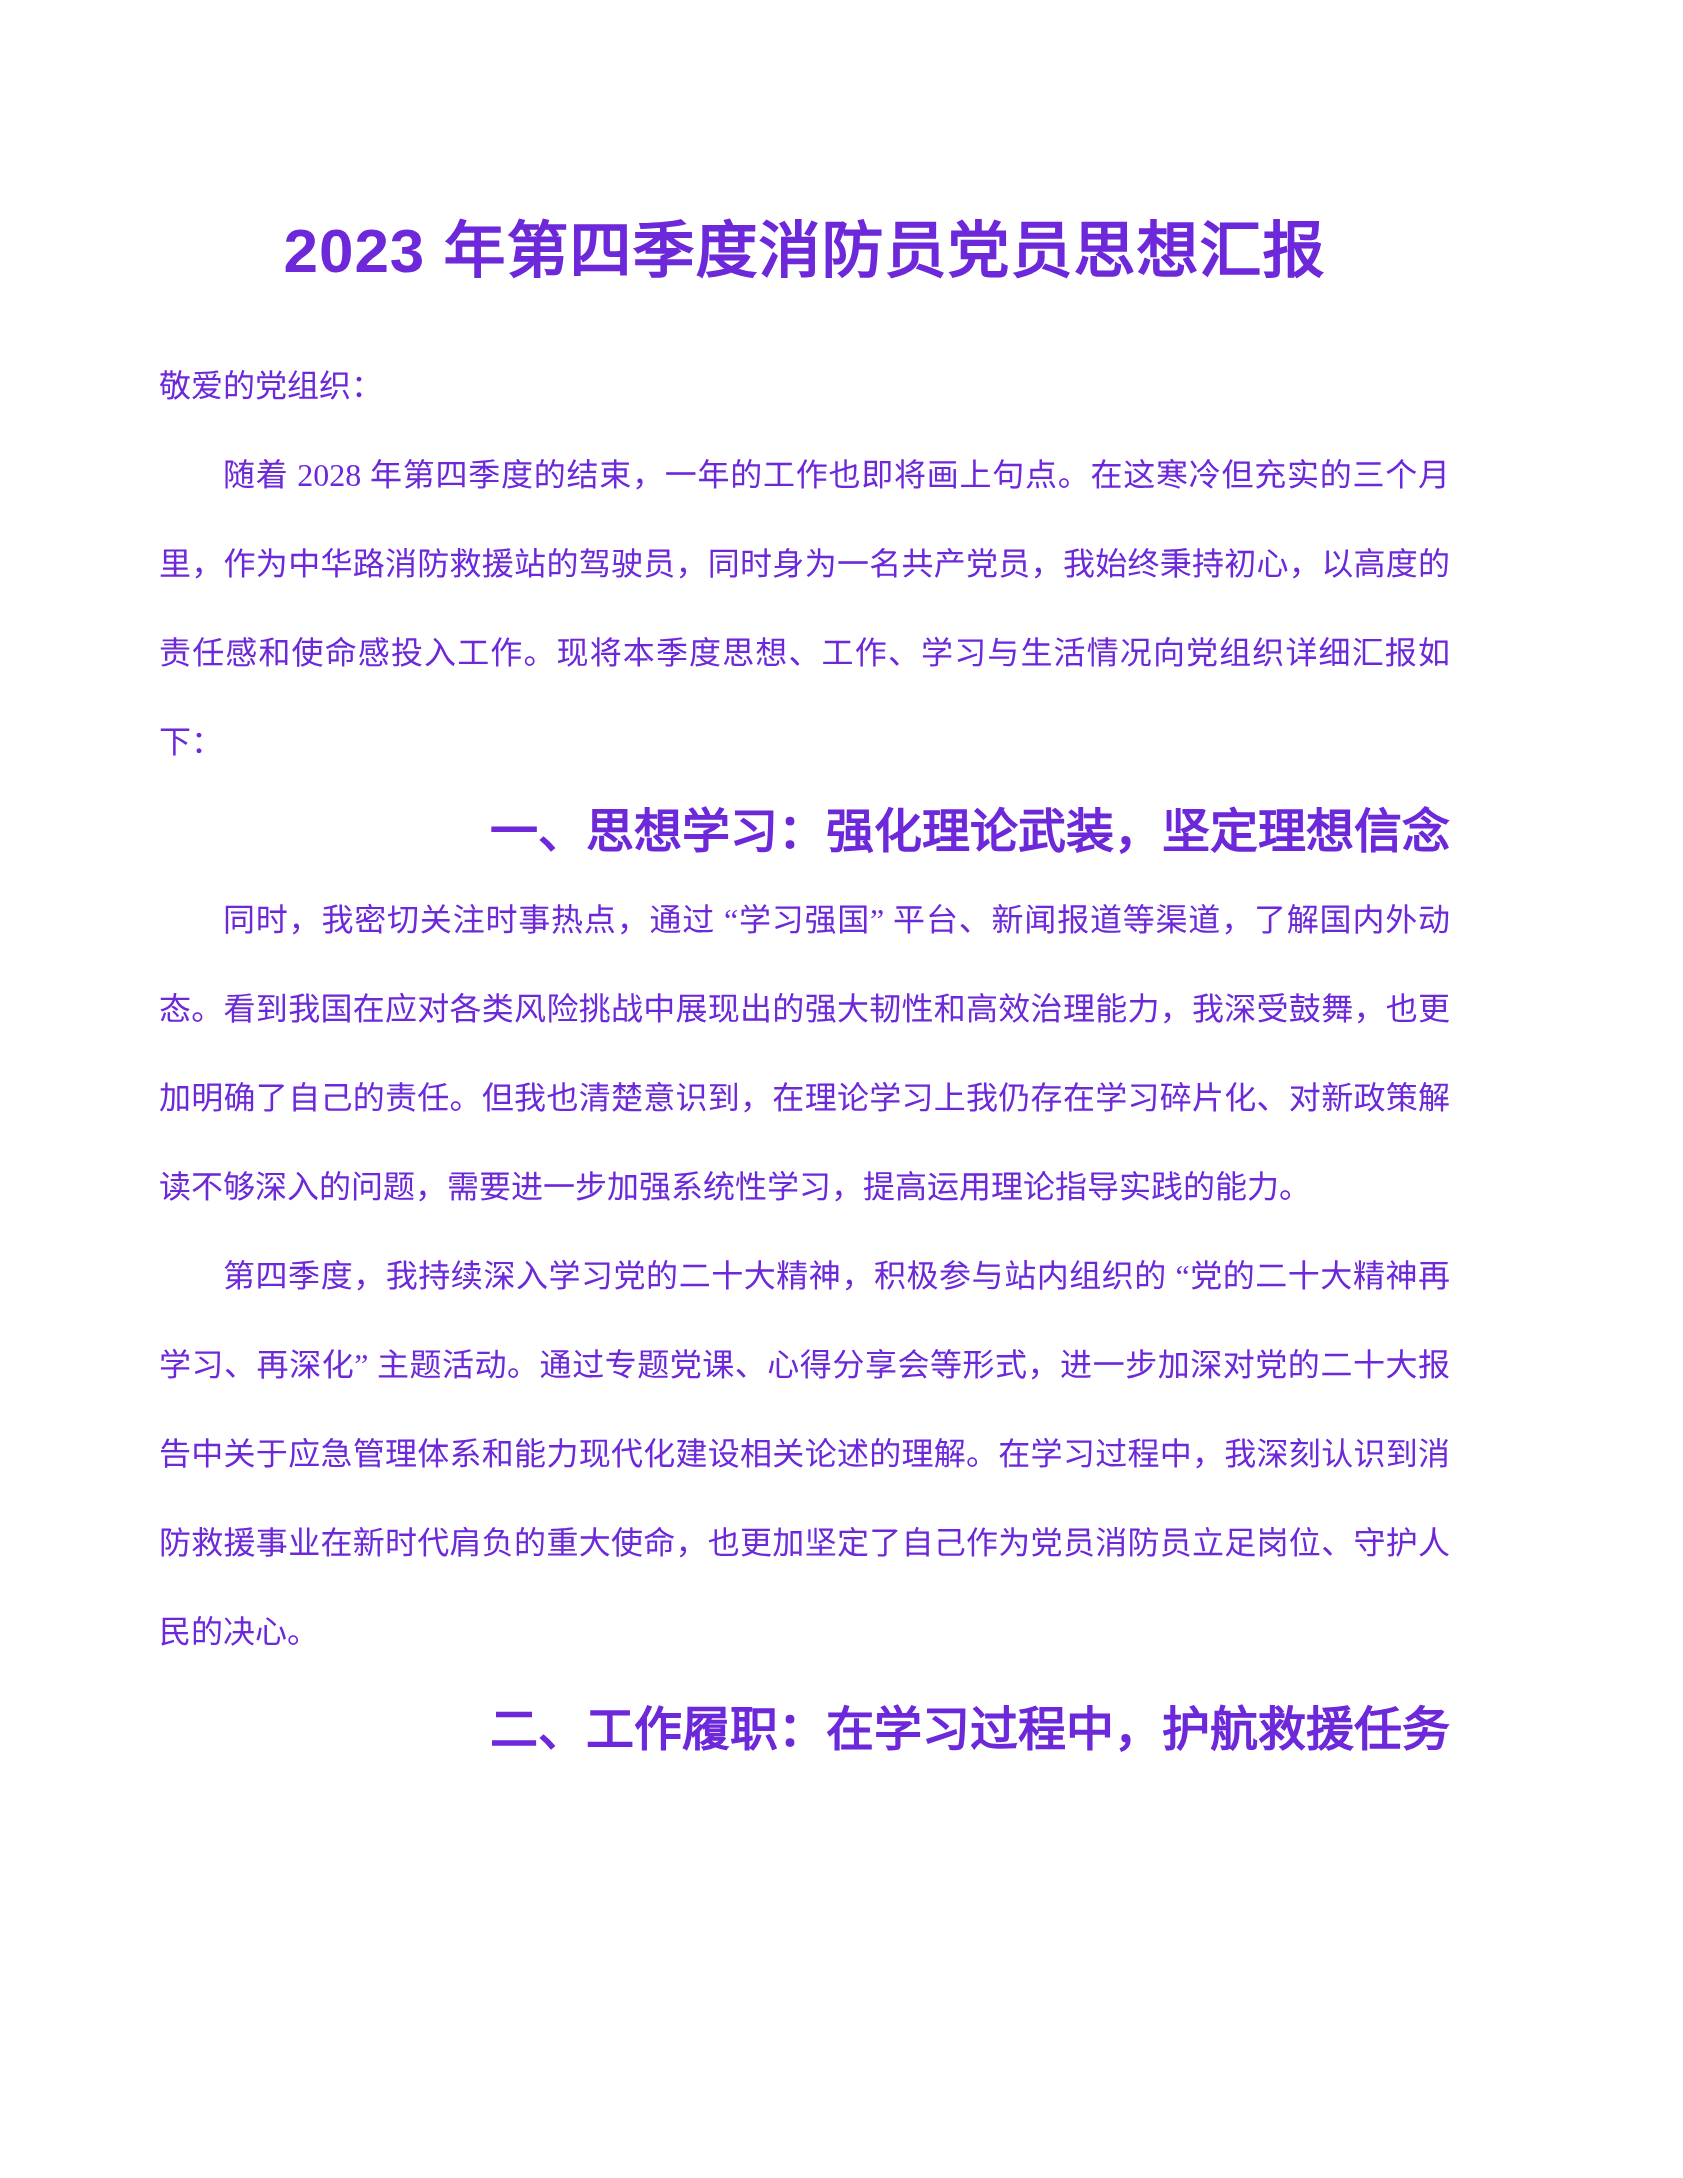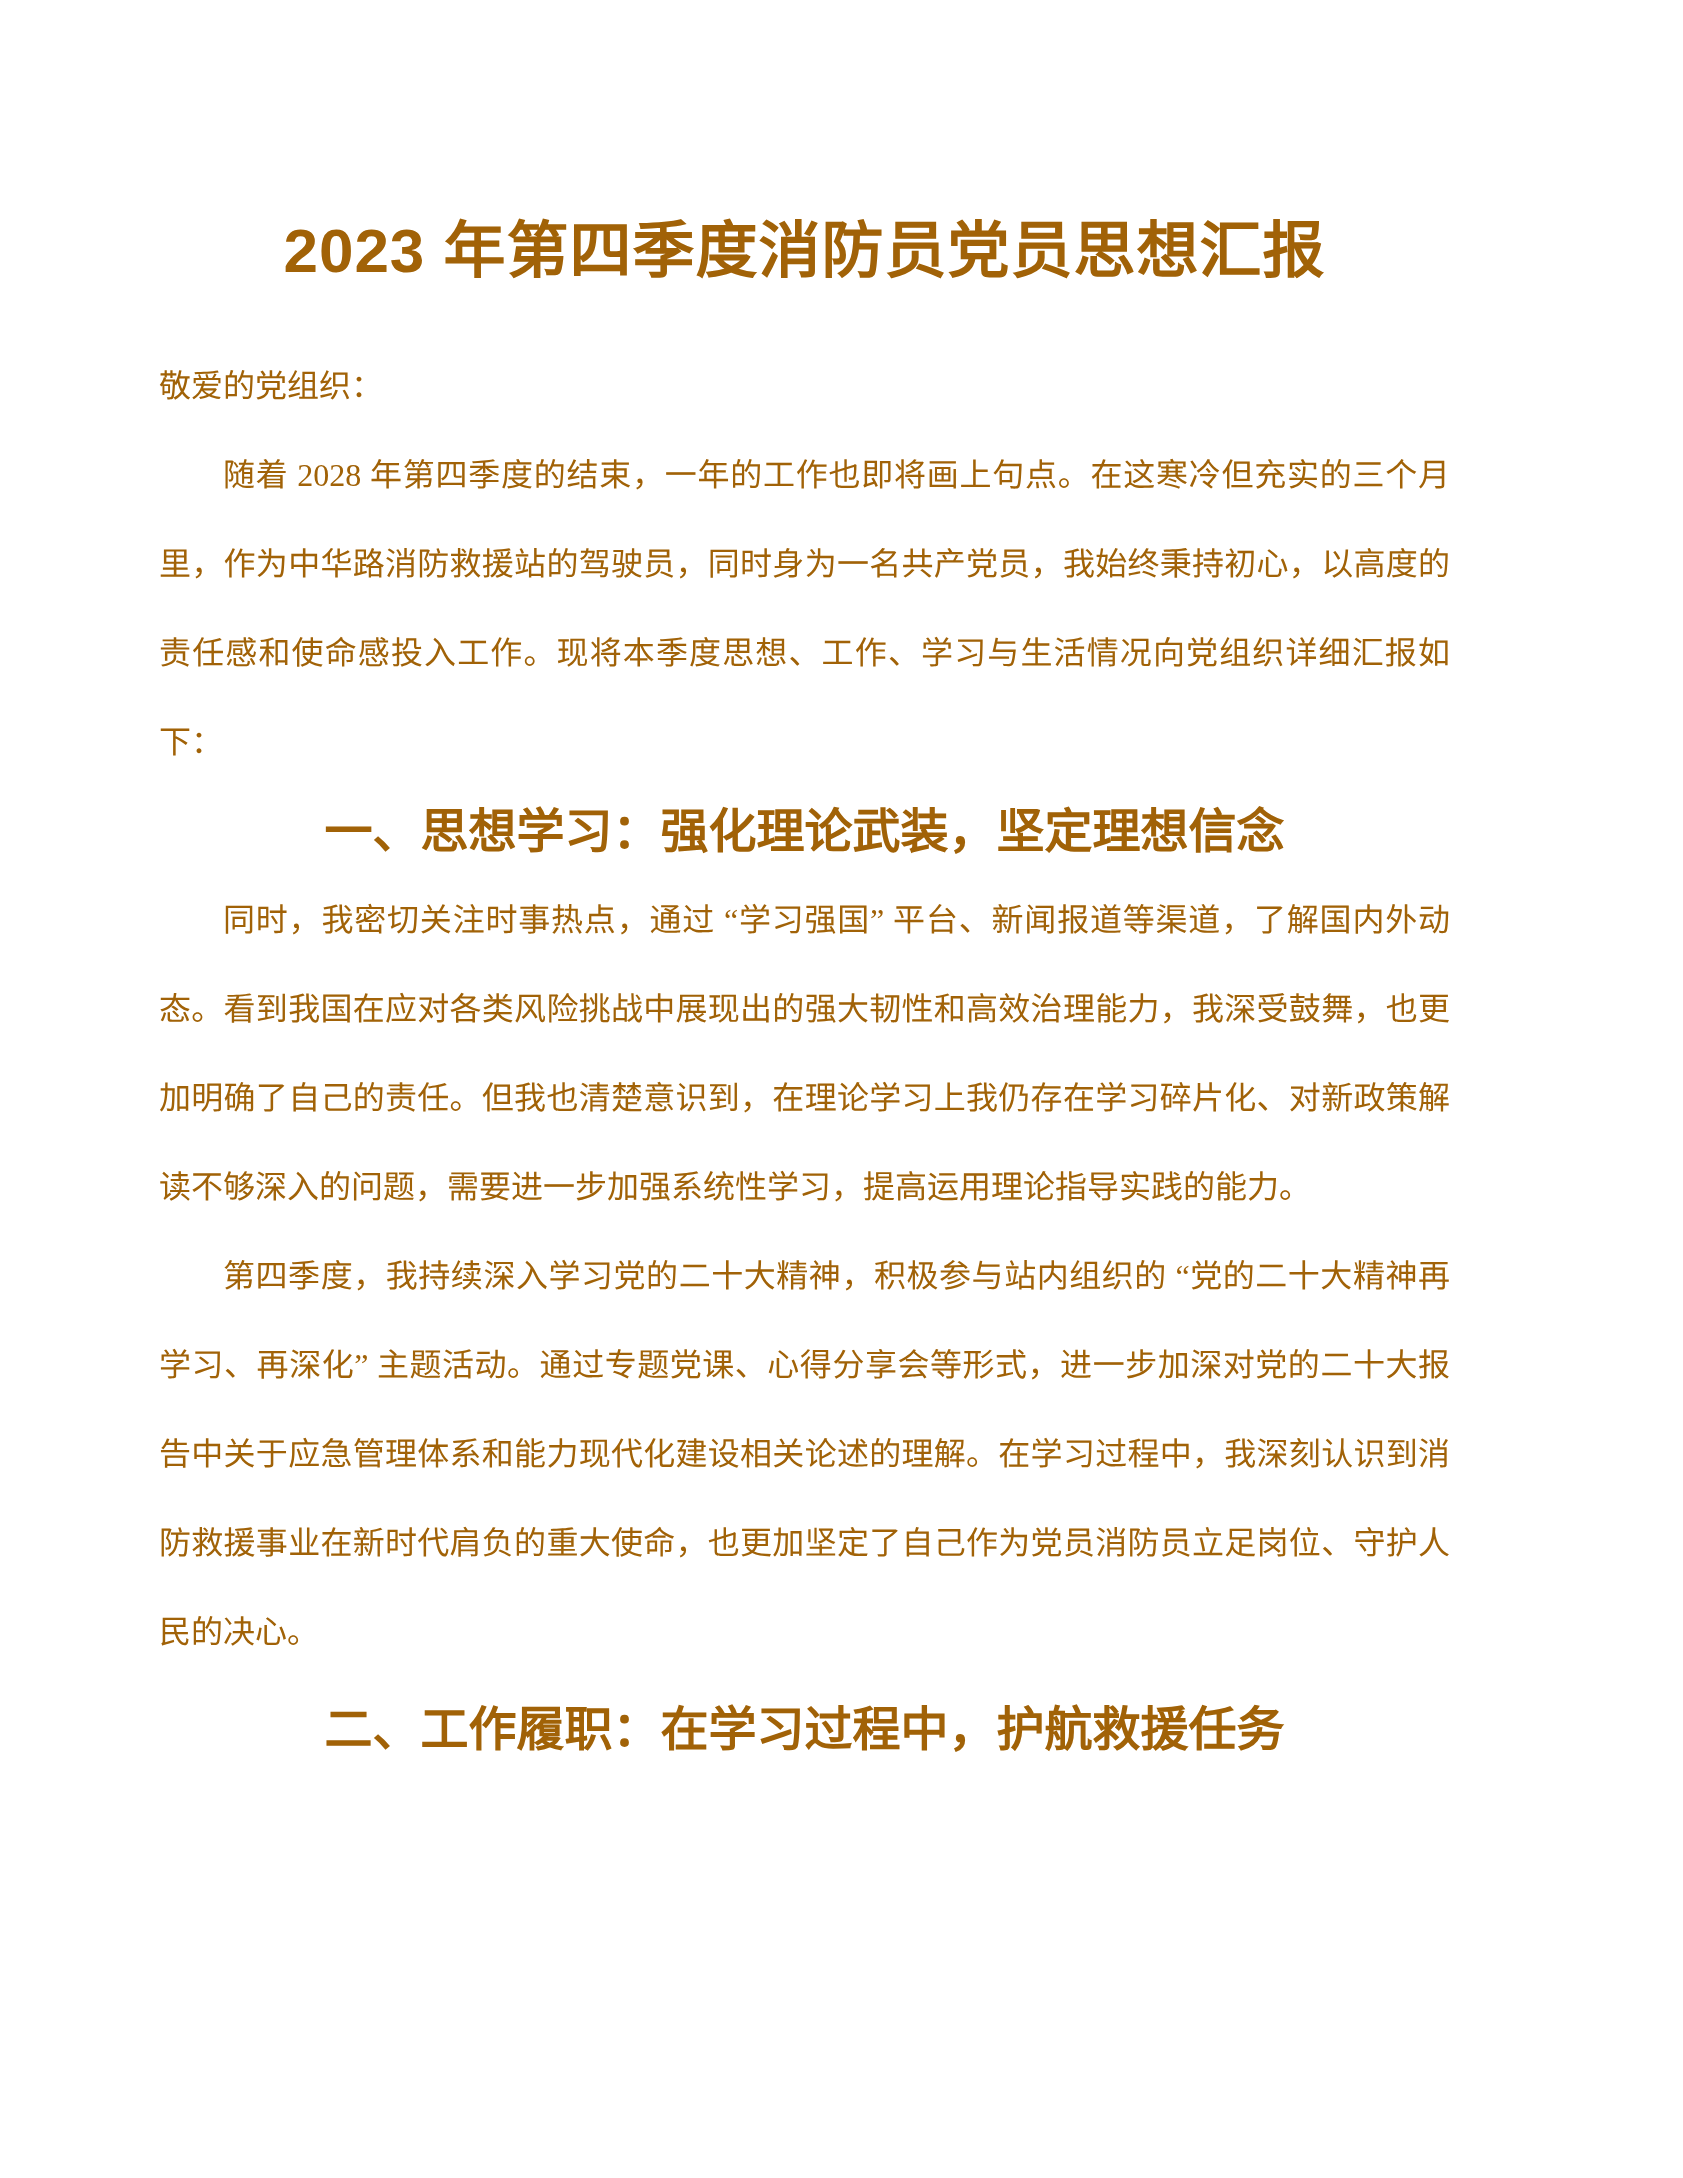--- a/index.html
+++ b/index.html
@@ -8,21 +8,21 @@
     background: #ffffff;
   }
   .page {
     position: relative;
     width: 1505px;
     height: 2178px;
     margin: 0 auto;
     background: #ffffff;
     box-sizing: border-box;
     padding: 210px 144px 0 70px;
-    color: #a16207;
+    color: #6d28d9;
     overflow: hidden;
   }
   .doc-title {
     font-family: "Liberation Sans", "DejaVu Sans", sans-serif;
     font-weight: 900;
     font-size: 62px;
     line-height: 81px;
     text-align: center;
     letter-spacing: 1px;
     margin: 0 0 0 0;
@@ -40,21 +40,21 @@
   }
   .para {
     text-indent: 2em;
     margin: 0;
   }
   .sec-heading {
     font-family: "Liberation Sans", "DejaVu Sans", sans-serif;
     font-weight: bold;
     font-size: 48px;
     line-height: 89px;
-    text-align: center;
+    text-align: right;
     margin: 0;
   }
   .sec-heading.second {
     margin-top: 8px;
   }
 </style>
 </head>
 <body>
 
 <div class="page">

